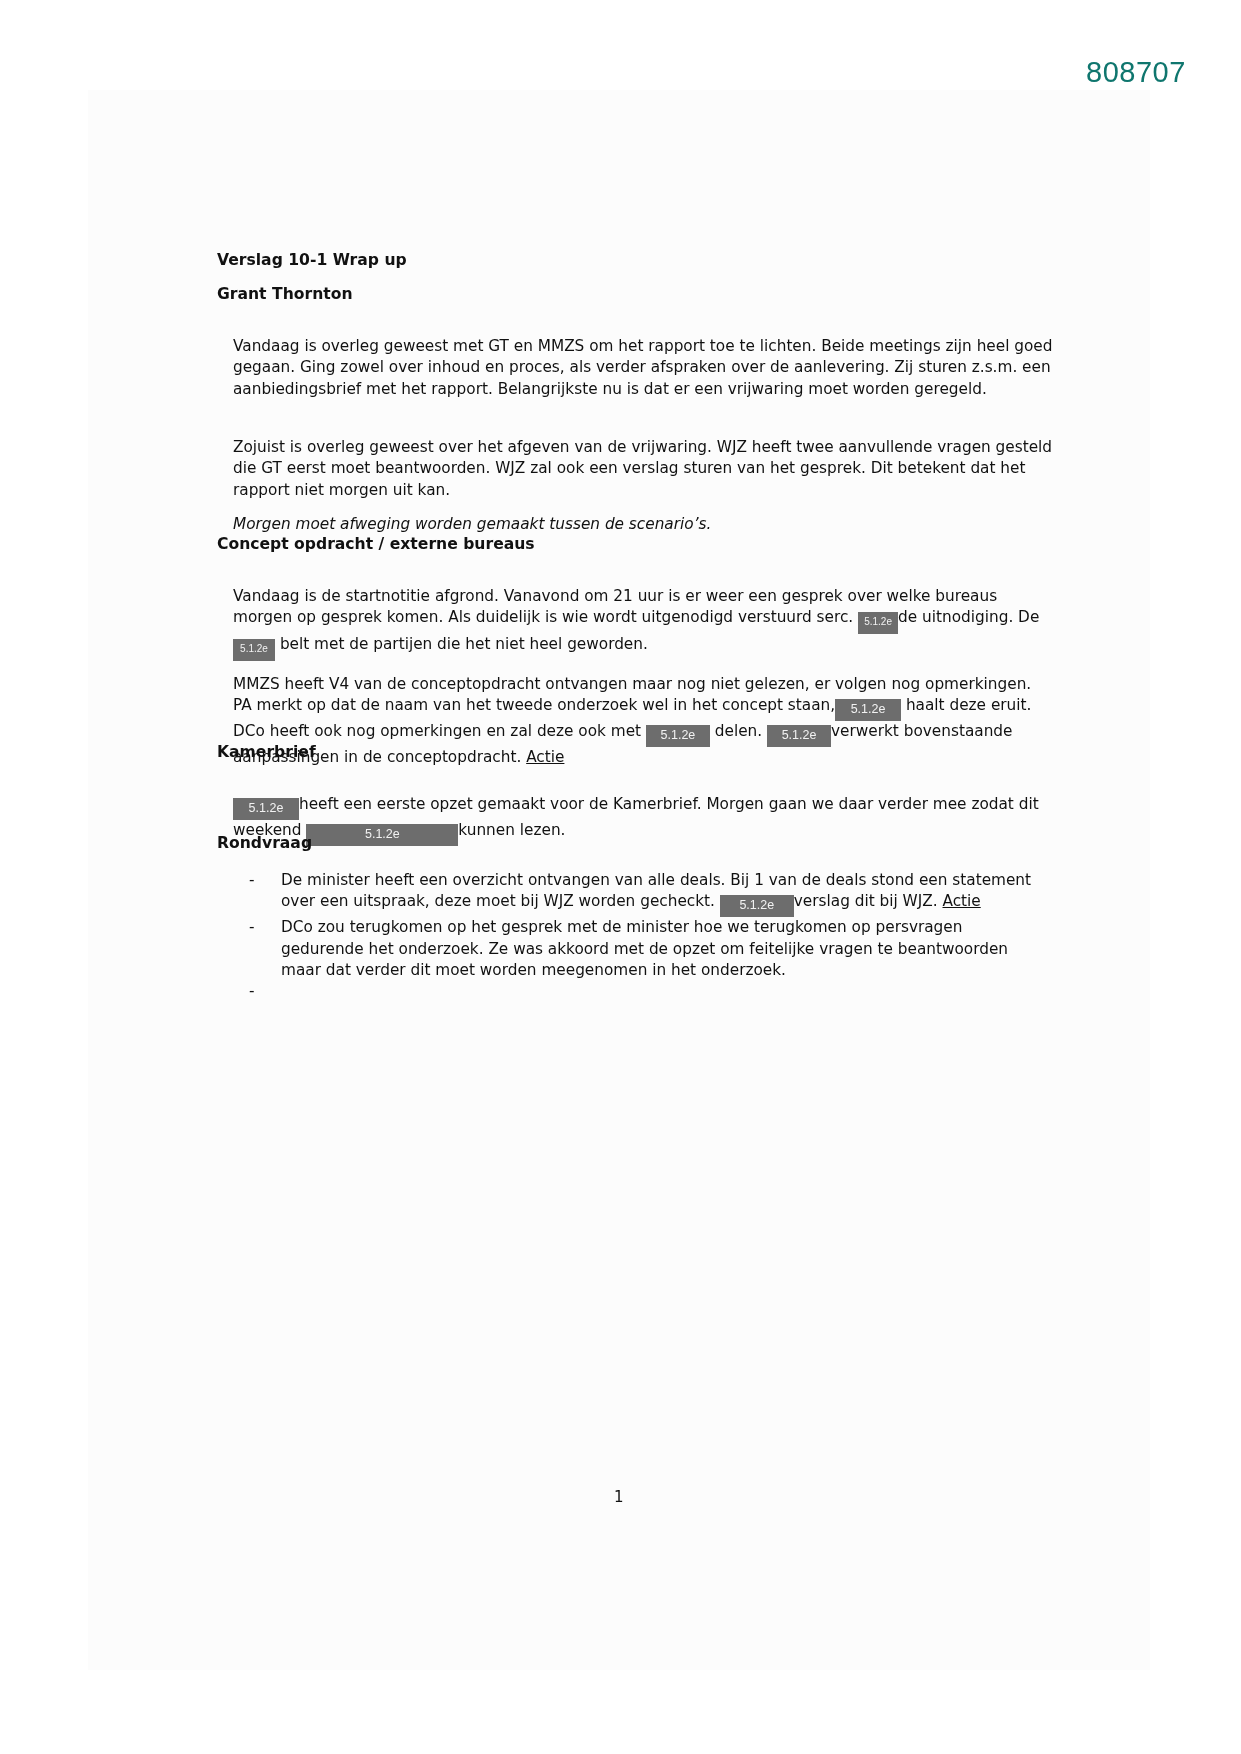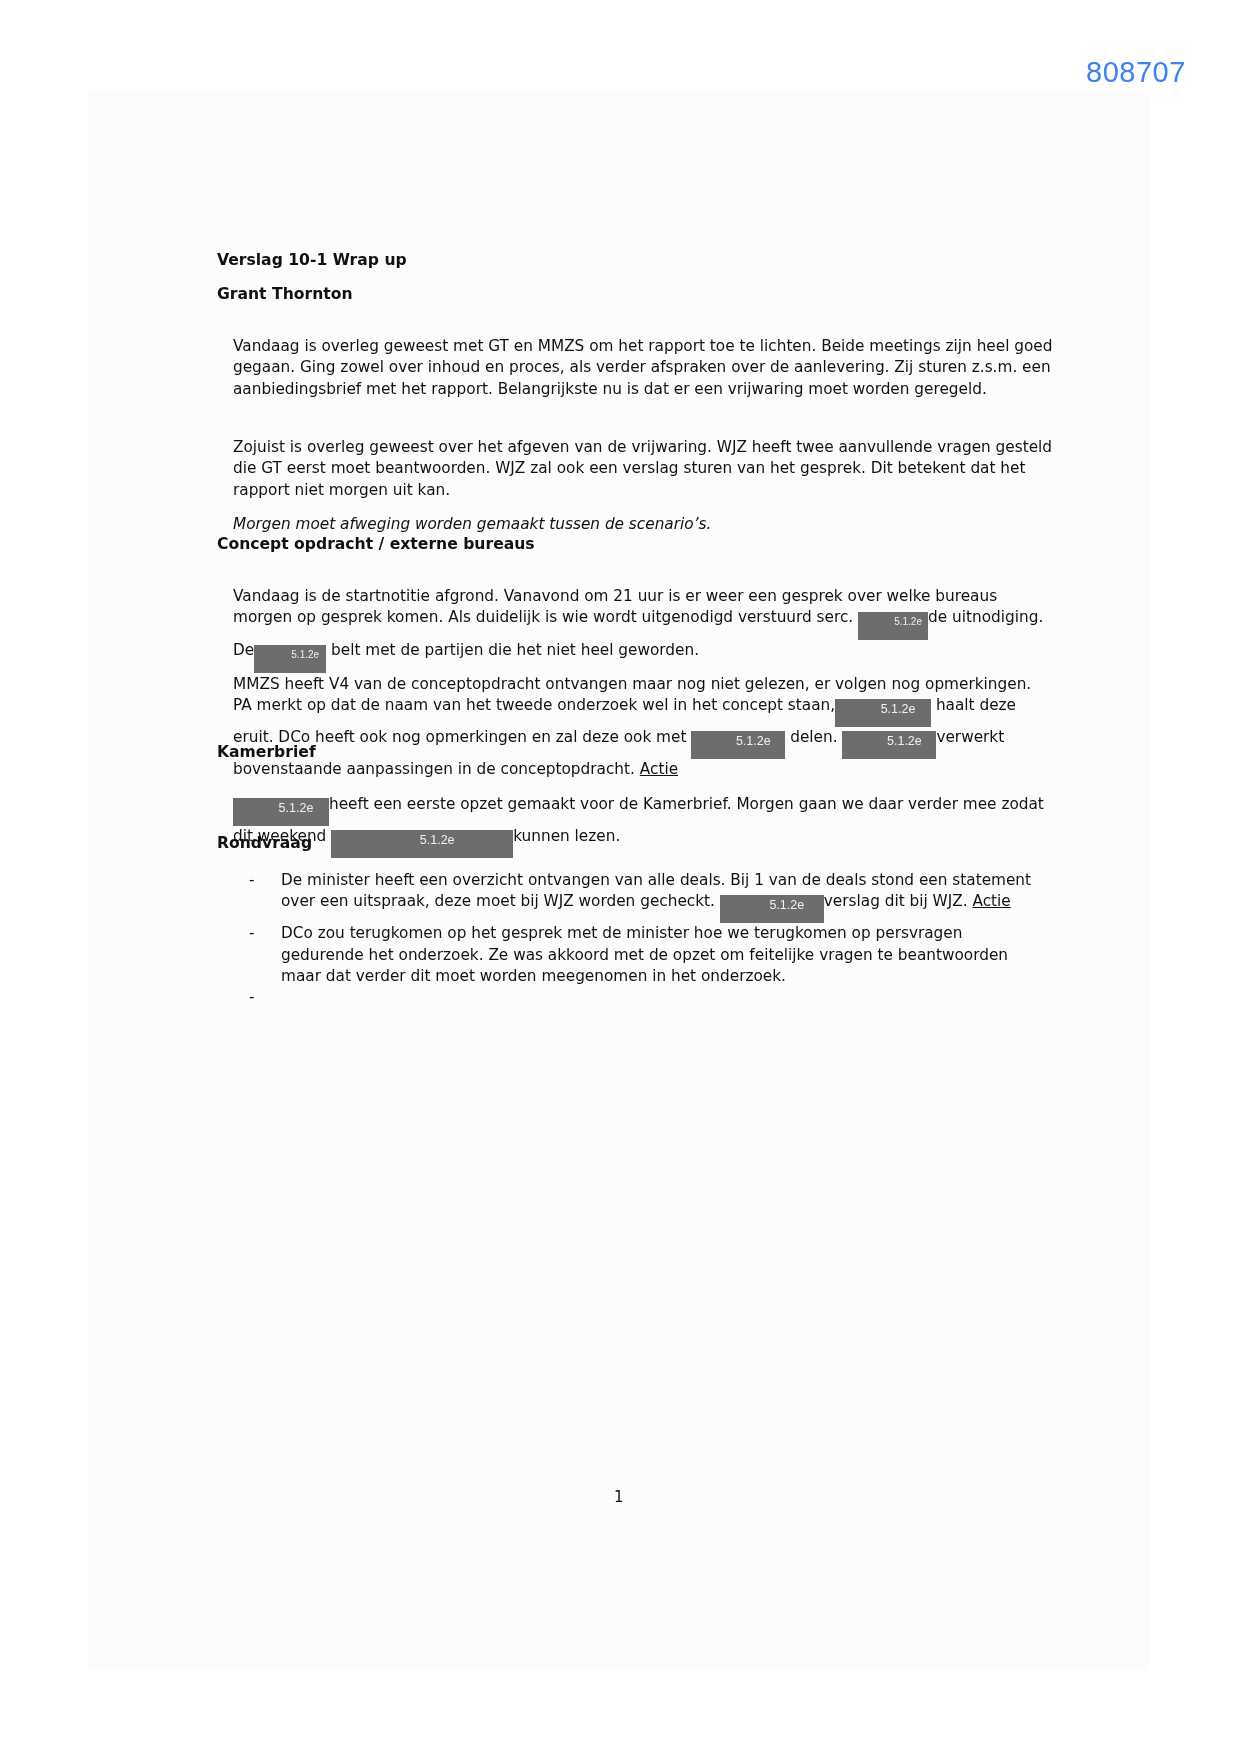--- a/index.html
+++ b/index.html
@@ -8,33 +8,33 @@
       background: #ffffff;
       font-family: "DejaVu Sans", sans-serif;
       color: #111111;
     }
     .page-tint {
       position: absolute; left: 88px; top: 90px; width: 1062px; height: 1580px;
       background: #fcfcfc;
     }
     .doc-id {
       position: absolute; left: 1086px; top: 56px;
-      font-family: "Liberation Sans", sans-serif; font-size: 29px; color: #3b82f6;
+      font-family: "Liberation Sans", sans-serif; font-size: 29px; color: #0f766e;
       letter-spacing: 0.5px;
     }
     .content {
       position: absolute; left: 217px; top: 250px; width: 820px;
       font-size: 15.3px; line-height: 21.3px;
     }
     .h { font-weight: bold; font-size: 15.6px; margin: 0; position: absolute; left: 0; }
     .p { margin: 16px; position: absolute; left: 0; width: 820px; }
     .r {
       display: inline-block; background: #6d6d6d; color: #f2f2f2;
       font-family: "Liberation Sans", sans-serif; font-size: 12.5px;
-      line-height: 20px; height: 28px; text-align: center; vertical-align: -3px; padding-left: 30px;
+      line-height: 20px; height: 22px; text-align: center; vertical-align: -3px;
     }
     .r.s { font-size: 10px; }
     .u { text-decoration: underline; }
     ul.list { list-style: none; padding: 0; margin: 0; position: absolute; left: 32px; width: 790px; }
     ul.list li { position: relative; padding-left: 32px; margin: 0; }
     ul.list li .dash { position: absolute; left: 0; top: 0; }
     .page-num {
       position: absolute; left: 614px; top: 1488px; font-size: 15px;
     }
   </style>

